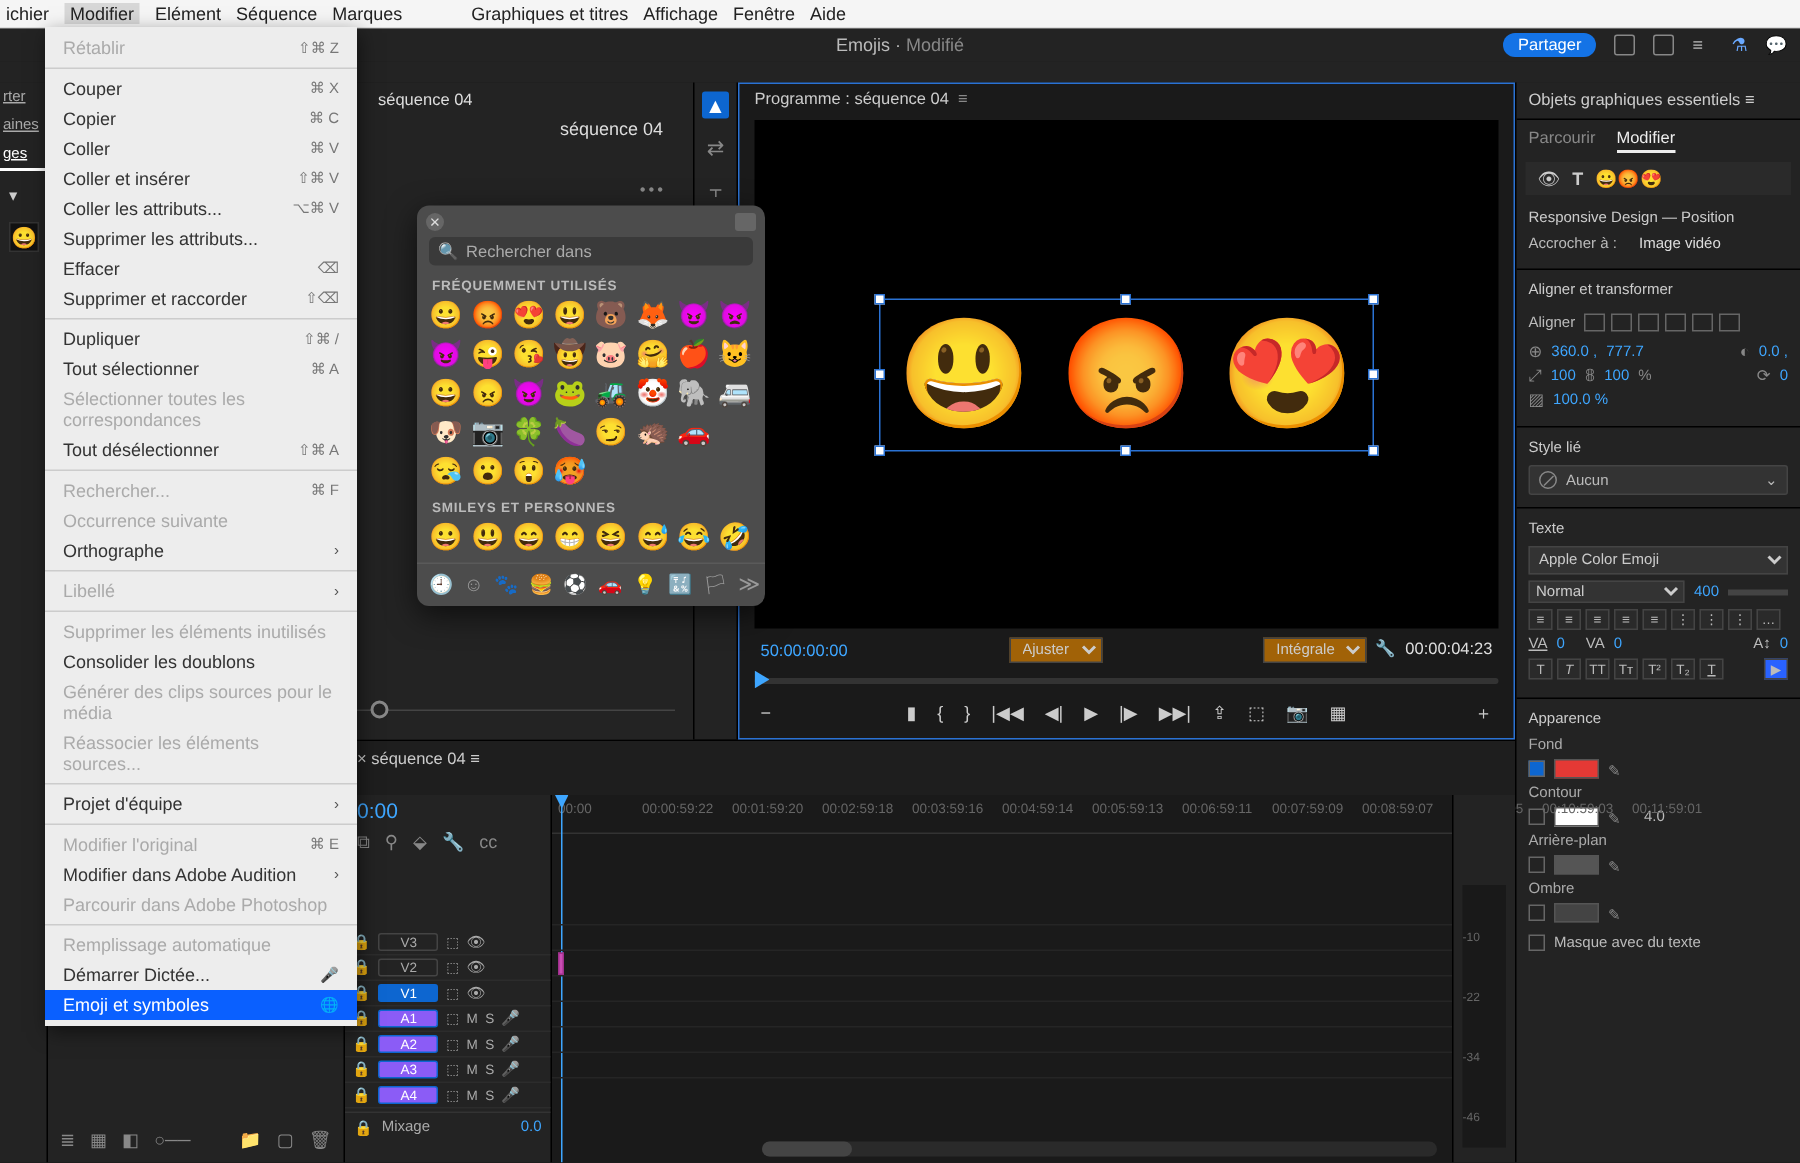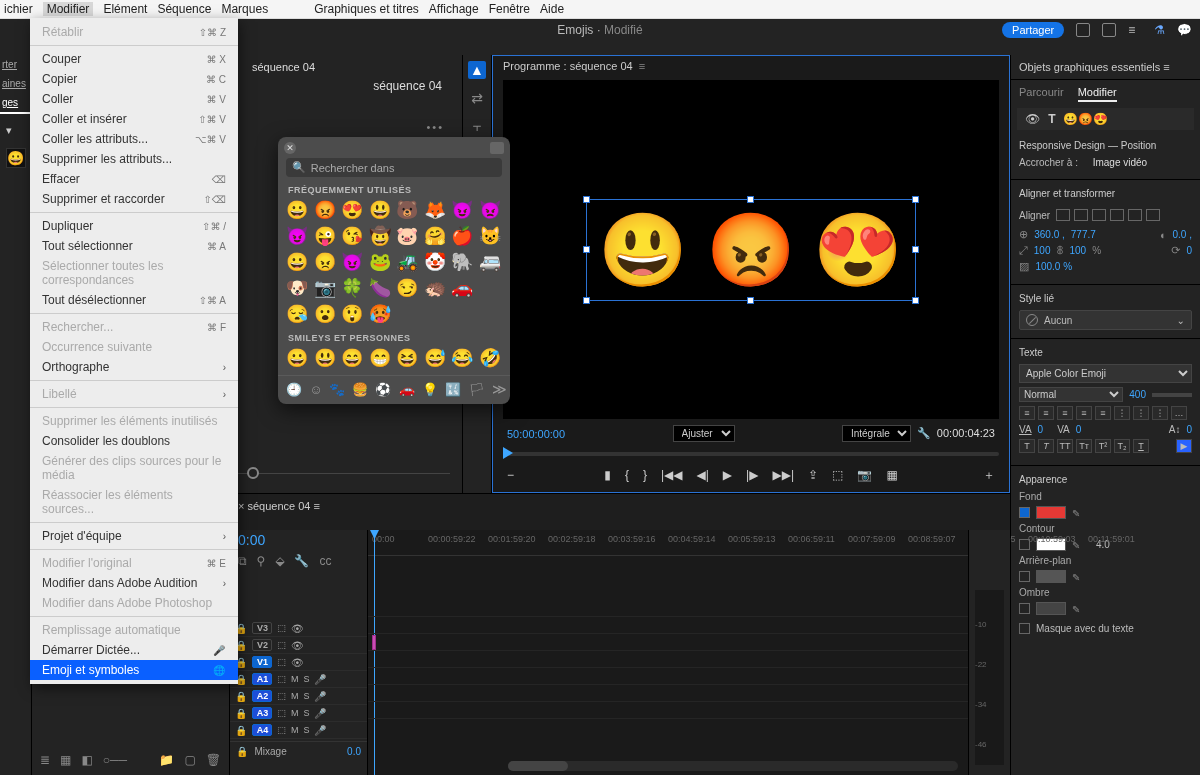--- a/index.html
+++ b/index.html
@@ -44,21 +44,21 @@
   .program-canvas { flex:1; background:#000; margin:4px 10px 2px 10px; position:relative; display:flex; align-items:center; justify-content:center;}
   .emoji-box { position:relative; border:1px solid #2a72d4; padding:14px 12px; display:flex; gap:18px;}
   .emoji-box .big { font-size:72px; line-height:1;}
   .handle { position:absolute; width:7px; height:7px; background:#fff; border:1px solid #2a72d4;}
   .h-tl{top:-4px;left:-4px;} .h-tr{top:-4px;right:-4px;} .h-bl{bottom:-4px;left:-4px;} .h-br{bottom:-4px;right:-4px;}
   .h-tm{top:-4px;left:50%;margin-left:-4px;} .h-bm{bottom:-4px;left:50%;margin-left:-4px;}
   .h-ml{top:50%;left:-4px;margin-top:-4px;} .h-mr{top:50%;right:-4px;margin-top:-4px;}
   
   .program-tc { display:flex; align-items:center; justify-content:space-between; padding:4px 14px; font-size:11px;}
   .program-tc .tc-left { color:#3ea6ff;}
-  .program-tc select { background:#000000; color:#ccc; border:1px solid #444; font-size:10px; padding:1px 4px;}
+  .program-tc select { background:#a16207; color:#ccc; border:1px solid #444; font-size:10px; padding:1px 4px;}
   .scrubber { height:16px; margin:0 10px; position:relative;}
   .scrubber .track { height:4px; background:#333; border-radius:2px; position:absolute; top:6px; left:0; right:0;}
   .scrubber .play-in { position:absolute; left:0; top:1px; width:10px; height:12px; background:#3ea6ff; clip-path: polygon(0 0,100% 50%,0 100%);}
   .transport { display:flex; justify-content:center; gap:14px; padding:6px 10px 10px; color:#ccc; font-size:12px; align-items:center; position:relative;}
   .transport .minus{position:absolute; left:14px;} .transport .plus{position:absolute; right:14px;}
   
   
   .source-bottom { position:absolute; bottom:6px; left:0; right:0; padding:0 12px;}
   .src-scrub { height:16px; position:relative; margin-bottom:6px;}
   .src-scrub .line{position:absolute; top:8px; left:0; right:0; height:1px; background:#444;}
@@ -72,23 +72,23 @@
   .project-foot span{font-size:12px;}
   
   .timeline-panel { flex:1; background:#1e1e1e; position:relative;}
   .tl-head { padding:6px 8px; font-size:11px; color:#ccc;}
   .tl-tc { color:#3ea6ff; font-size:14px; padding:2px 8px;}
   .tl-tools { display:flex; gap:10px; padding:4px 8px 8px; color:#888; font-size:12px;}
   .tl-body { display:flex; position:absolute; top:36px; bottom:0; left:0; right:0;}
   .track-head { width:138px; background:#232323; border-right:1px solid #000;}
   .track-row { height:17px; border-bottom:1px solid #2c2c2c; display:flex; align-items:center; gap:5px; padding:0 5px; font-size:9px; color:#aaa;}
   .track-row .lock{font-size:10px;}
-  .track-row .tag{width:20px; text-align:center; border:1px solid #444; border-radius:2px; padding:0 1px; font-size:9px;font-weight:bold;}
+  .track-row .tag{width:40px; text-align:center; border:1px solid #444; border-radius:2px; padding:0 1px; font-size:9px;}
   .track-row .tag.v1{background:#0d66d0; color:#fff; border-color:#0d66d0;}
-  .track-row .tag.a{background:#1d4ed8; color:#fff; border-color:#0d66d0;}
+  .track-row .tag.a{background:#8b5cf6; color:#fff; border-color:#0d66d0;}
   .track-row .eye{font-size:10px;}
   .track-row .mic{font-size:10px;}
   .mixage-row { height:20px; display:flex; align-items:center; gap:6px; padding:0 6px; font-size:10px; color:#aaa; border-top:1px solid #333; margin-top:2px;}
   
   .track-area { flex:1; position:relative; background:#1a1a1a;}
   .ruler { height:26px; border-bottom:1px solid #333; position:relative; font-size:9px; color:#666;}
   .ruler .tick { position:absolute; top:4px;}
   .playhead { position:absolute; top:0; bottom:0; left:6px; width:1px; background:#3ea6ff;}
   .playhead::before{content:''; position:absolute; top:0; left:-4px; width:9px; height:9px; background:#3ea6ff; clip-path:polygon(0 0,100% 0,50% 100%);}
   .track-lane { height:17px; border-bottom:1px solid #252525; position:relative;}
@@ -635,21 +635,21 @@
     <div class="sep"></div>
     <div class="item disabled">
       <span>Modifier l'original</span>
       <span class="sc">⌘ E</span>
     </div>
     <div class="item">
       <span>Modifier dans Adobe Audition</span>
       <span class="arrow">›</span>
     </div>
     <div class="item disabled">
-      <span>Modifier dans Adobe Photoshop</span>
+      <span>Parcourir dans Adobe Photoshop</span>
     </div>
     <div class="sep"></div>
     <div class="item disabled">
       <span>Remplissage automatique</span>
     </div>
     <div class="item">
       <span>Démarrer Dictée...</span>
       <span class="sc">🎤</span>
     </div>
     <div class="item hover">

